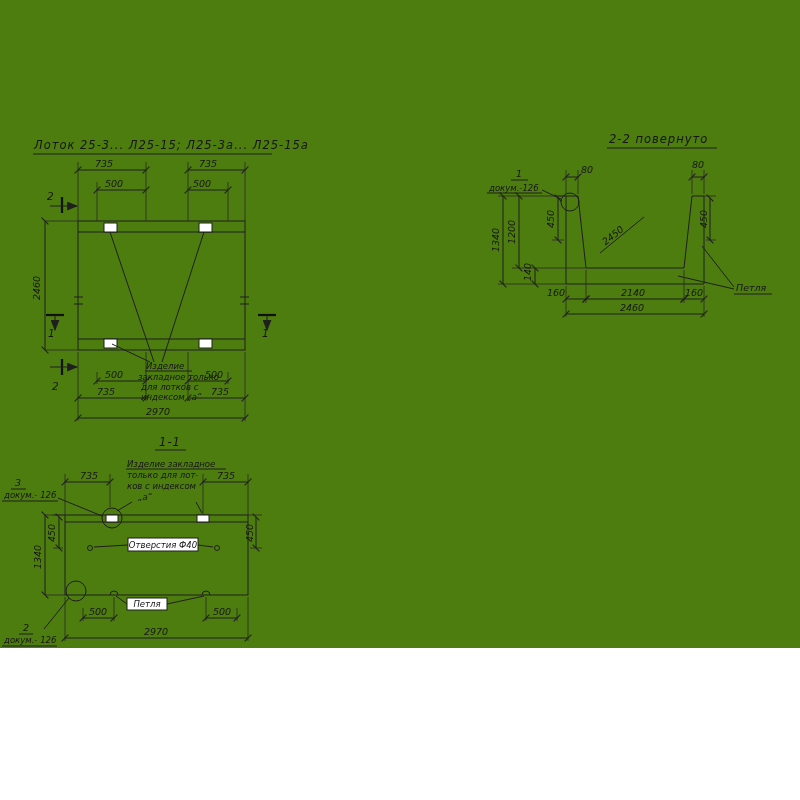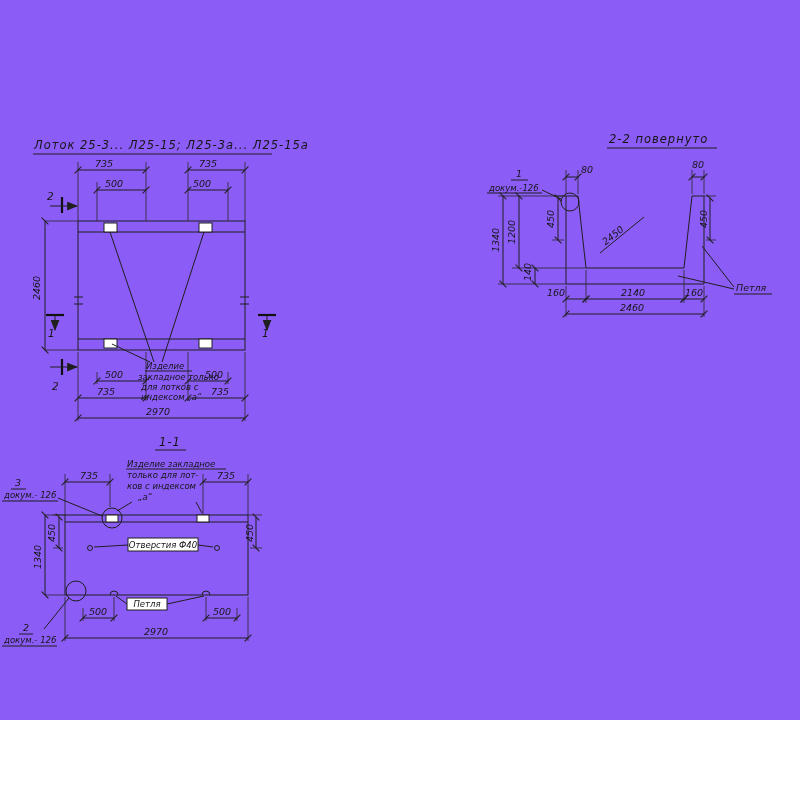--- a/index.html
+++ b/index.html
@@ -1,16 +1,16 @@
 <!DOCTYPE html>
 <html><head>
 <meta charset="utf-8">
 <style>
   html,body{margin:0;padding:0;background:#ffffff;}
-  .page{position:relative;width:800px;height:720px;background:#8b5cf6;overflow:hidden;text-align:center;}
+  .page{position:relative;width:800px;height:648px;background:#4d7c0f;overflow:hidden;text-align:center;}
   svg{position:absolute;left:0;top:0;}
   .ln{stroke:#1f1f1f;fill:none;stroke-width:1;}
   .thin{stroke:#2a2a2a;stroke-width:0.8;}
   .thick{stroke:#111;fill:none;stroke-width:2.2;}
   .dim{stroke:#1f1f1f;fill:none;stroke-width:1;marker-start:url(#sl);marker-end:url(#sl);}
   .aend{marker-end:url(#ar);}
   .pl{fill:#ffffff;stroke:#1f1f1f;stroke-width:1;}
   .lbl{fill:#ffffff;stroke:#1f1f1f;stroke-width:1;}
   text{font-family:"DejaVu Sans",sans-serif;font-style:italic;fill:#161616;}
   .t8{font-size:8.5px;}

